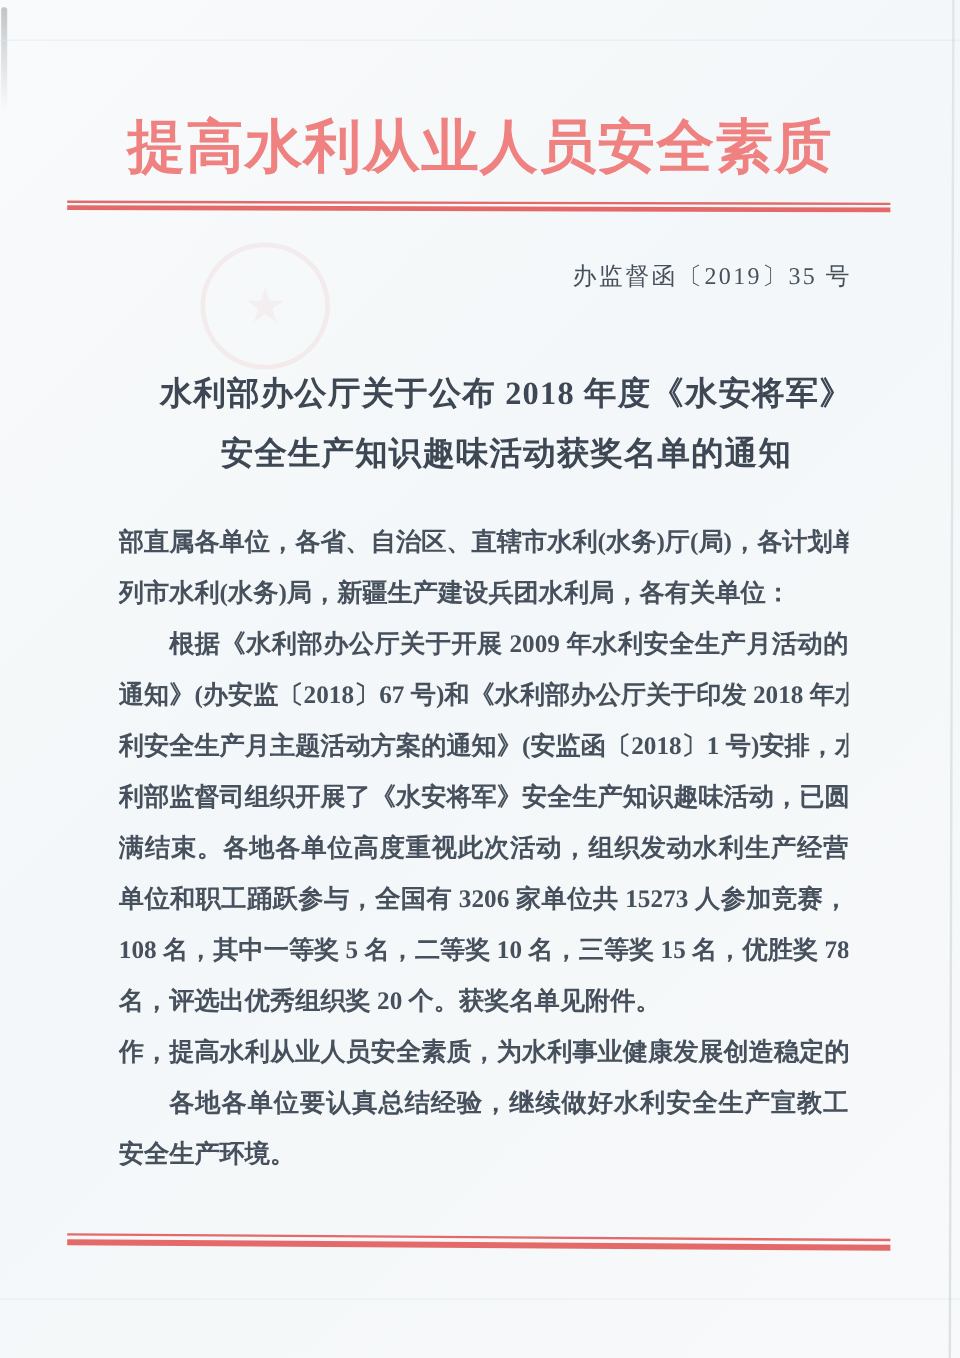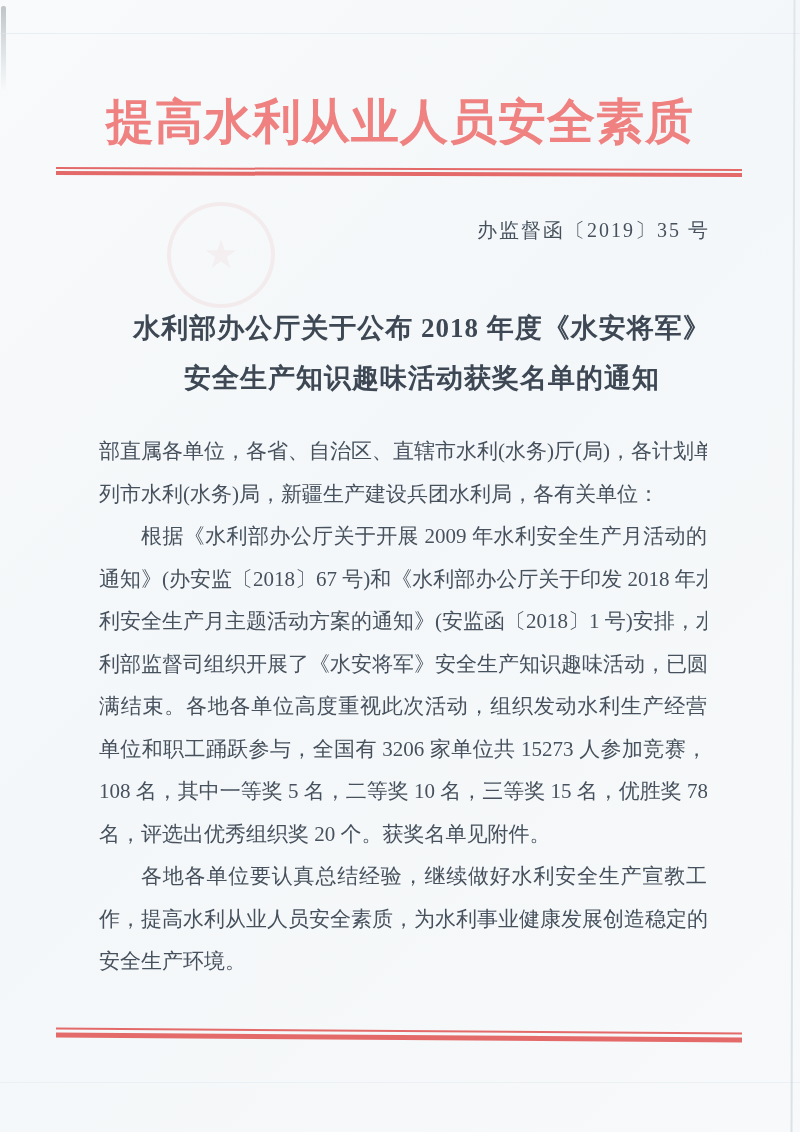--- a/index.html
+++ b/index.html
@@ -40,21 +40,21 @@
     position:absolute;top:303px;left:0;width:100%;text-align:center;
     font-size:27px;font-weight:bold;color:var(--title-ink);
     line-height:50px;letter-spacing:1px;white-space:nowrap;padding-left:22px;
   }
   .body-text{
     position:absolute;top:430px;left:99px;width:608px;
     font-size:21px;line-height:42.5px;color:var(--body-ink);
   }
   .body-line{
     text-align:justify;text-align-last:justify;
-    height:42.5px;overflow:hidden;white-space:nowrap;
+    height:42.5px;overflow:hidden;white-space:nowrap;font-weight:bold;
   }
   .body-line.no-justify{text-align-last:left;}
   .body-line.indent{text-indent:2em;}
   .edge-right{
     position:absolute;top:0;left:792px;width:2px;height:1132px;
     background:linear-gradient(#cfd8de,#c4ced5);opacity:.55;transform:rotate(.15deg);
   }
   .scan-line-top{position:absolute;top:33px;left:0;width:100%;height:1px;background:#dde6ec;opacity:.6;}
   .scan-line-bottom{position:absolute;top:1082px;left:0;width:100%;height:1px;background:#dfe8ee;opacity:.5;}
   .corner-smudge{
@@ -91,22 +91,22 @@
   <div class="body-line">部直属各单位，各省、自治区、直辖市水利(水务)厅(局)，各计划单</div>
       <div class="body-line no-justify">列市水利(水务)局，新疆生产建设兵团水利局，各有关单位：</div>
       <div class="body-line indent">根据《水利部办公厅关于开展 2009 年水利安全生产月活动的</div>
       <div class="body-line">通知》(办安监〔2018〕67 号)和《水利部办公厅关于印发 2018 年水</div>
       <div class="body-line">利安全生产月主题活动方案的通知》(安监函〔2018〕1 号)安排，水</div>
       <div class="body-line">利部监督司组织开展了《水安将军》安全生产知识趣味活动，已圆</div>
       <div class="body-line">满结束。各地各单位高度重视此次活动，组织发动水利生产经营</div>
       <div class="body-line">单位和职工踊跃参与，全国有 3206 家单位共 15273 人参加竞赛，</div>
       <div class="body-line">108 名，其中一等奖 5 名，二等奖 10 名，三等奖 15 名，优胜奖 78</div>
       <div class="body-line no-justify">名，评选出优秀组织奖 20 个。获奖名单见附件。</div>
+      <div class="body-line">作，提高水利从业人员安全素质，为水利事业健康发展创造稳定的</div>
       <div class="body-line indent">各地各单位要认真总结经验，继续做好水利安全生产宣教工</div>
-      <div class="body-line">作，提高水利从业人员安全素质，为水利事业健康发展创造稳定的</div>
       <div class="body-line no-justify">安全生产环境。</div>
     </div>
 
   <div class="rule rule-thin-bottom"></div>
   <div class="rule rule-thick-bottom"></div>
 
   <div class="scan-line-bottom"></div>
   <div class="edge-right"></div>
 
 </div>

